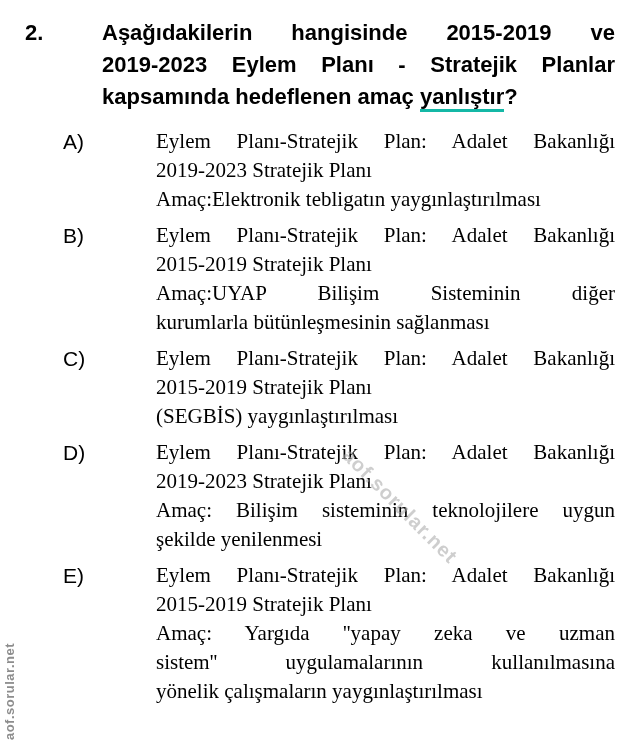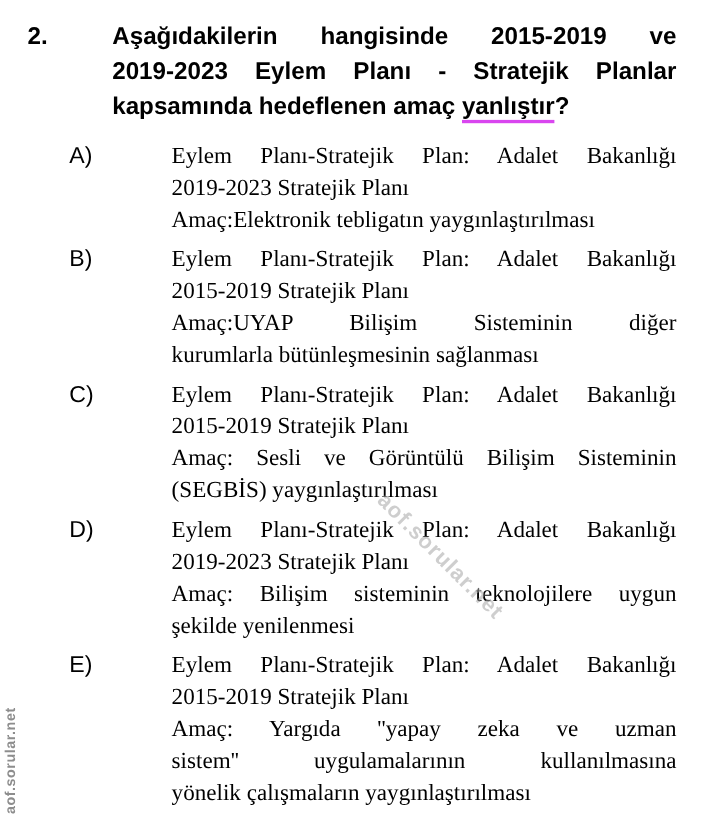--- a/index.html
+++ b/index.html
@@ -36,21 +36,21 @@
     font-size: 21px;
     line-height: 29px;
     margin-bottom: 7px;
   }
   .opt-letter { width: 55px; flex: none; }
   .opt-body { flex: 1; min-width: 0; font-family: Liberation Serif, serif; }
   
   .fill { text-align: justify; text-align-last: justify; }
   .line { text-align: left; margin-left: 38px; }
   .u {
-    border-bottom: 3px solid #d946ef;
+    border-bottom: 3px solid #14b8a6;
   }
   
   .diag-watermark {
     position: absolute;
     left: 354px;
     top: 444px;
     transform: rotate(45deg);
     transform-origin: 0 0;
     font-size: 20px;
     font-weight: bold;
@@ -112,21 +112,20 @@
         <div class="line fill">Amaç:UYAP Bilişim Sisteminin diğer</div>
         <div class="line">kurumlarla bütünleşmesinin sağlanması</div>
       </div>
     </div>
 
     <div class="option">
       <div class="opt-letter">C)</div>
       <div class="opt-body">
         <div class="line fill">Eylem Planı-Stratejik Plan: Adalet Bakanlığı</div>
         <div class="line">2015-2019 Stratejik Planı</div>
-        <div class="line fill">Amaç: Sesli ve Görüntülü Bilişim Sisteminin</div>
         <div class="line">(SEGBİS) yaygınlaştırılması</div>
       </div>
     </div>
 
     <div class="option">
       <div class="opt-letter">D)</div>
       <div class="opt-body">
         <div class="line fill">Eylem Planı-Stratejik Plan: Adalet Bakanlığı</div>
         <div class="line">2019-2023 Stratejik Planı</div>
         <div class="line fill">Amaç: Bilişim sisteminin teknolojilere uygun</div>

